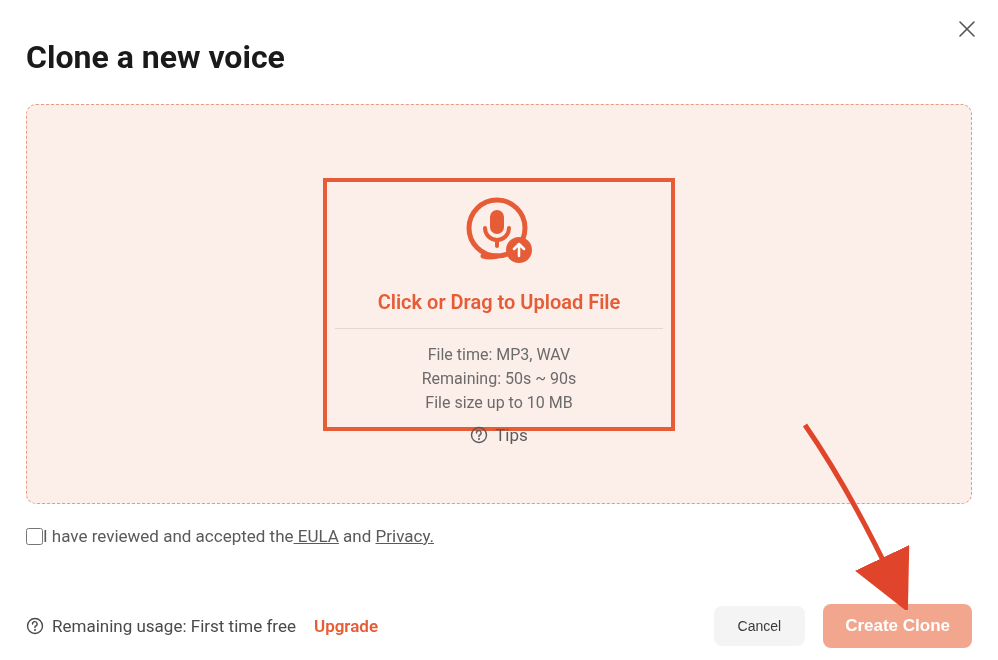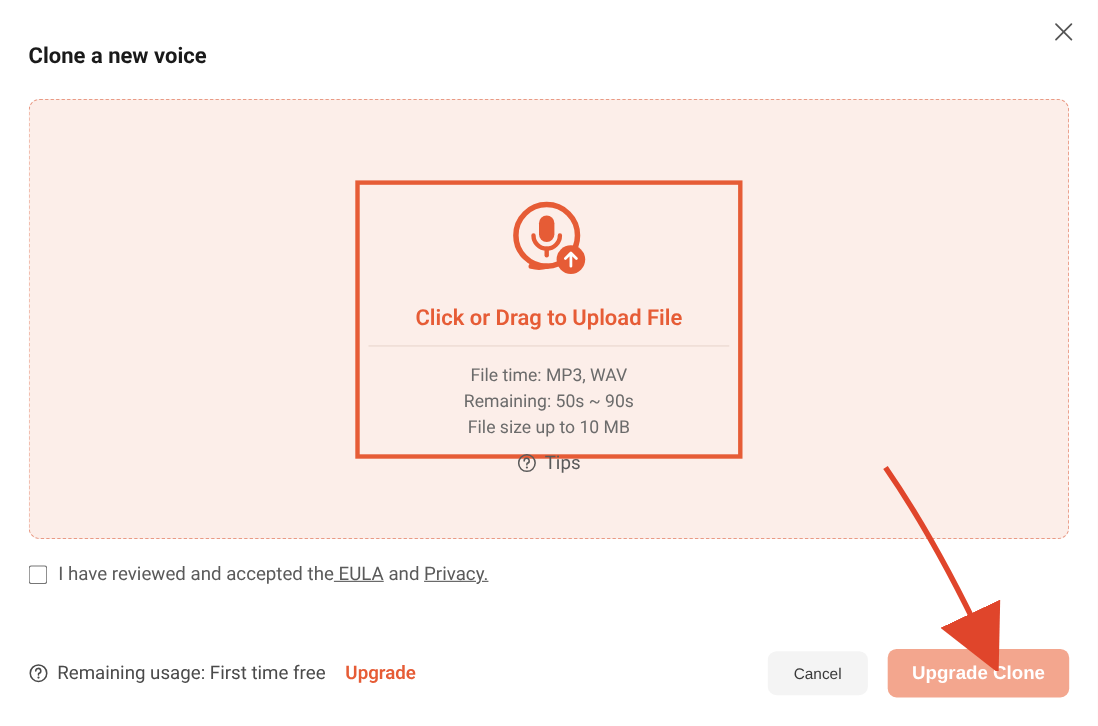--- a/index.html
+++ b/index.html
@@ -21,21 +21,21 @@
       position: relative;
     }
     .close-btn {
       position: absolute;
       top: 20px;
       right: 22px;
       cursor: pointer;
       color: #666;
     }
     .title {
-      font-size: 20px;
+      font-size: 32px;
       font-weight: 700;
       color: #1a1a1a;
       margin-bottom: 28px;
       margin-top: 18px;
     }
     .dropzone {
       border: 1px dashed #e99a85;
       border-radius: 10px;
       background: #fceee9;
       height: 400px;
@@ -79,21 +79,20 @@
       justify-content: center;
       align-items: center;
       gap: 7px;
       color: #5a5a5a;
       font-size: 17px;
       cursor: pointer;
     }
     .consent {
       display: flex;
       align-items: center;
-      gap: 10px;
       margin-top: 22px;
       color: #5a5a5a;
       font-size: 17px;
     }
     .consent input[type="checkbox"] {
       width: 17px;
       height: 17px;
       accent-color: #e65c36;
       cursor: pointer;
     }
@@ -209,21 +208,21 @@
       <svg width="18" height="18" viewBox="0 0 18 18">
         <circle cx="9" cy="9" r="7.5" fill="none" stroke="#4a4a4a" stroke-width="1.4"></circle>
         <path d="M 6.5 7 A 2.3 2.3 0 1 1 9.2 9.2 C 9 9.6 9 10 9 10.6" fill="none" stroke="#4a4a4a" stroke-width="1.4" stroke-linecap="round"></path>
         <circle cx="9" cy="13" r="1" fill="#4a4a4a"></circle>
       </svg>
       <span>Remaining usage: First time free</span>
       <span class="upgrade-link">Upgrade</span>
     </div>
     <div class="actions">
       <button class="btn-cancel">Cancel</button>
-      <button class="btn-create">Upgrade Clone</button>
+      <button class="btn-create">Create Clone</button>
     </div>
   </div>
 
   <svg class="annotation-arrow" style="left:790px; top:420px;" width="140" height="190" viewBox="0 0 140 190">
     <defs>
       <marker id="ah" markerWidth="12" markerHeight="12" refX="6" refY="6" orient="auto">
         <path d="M 0 0 L 12 6 L 0 12 Z" fill="#e0452b"></path>
       </marker>
     </defs>
     <path d="M 15 5 Q 60 70 105 165" fill="none" stroke="#e0452b" stroke-width="5" marker-end="url(#ah)"></path>

